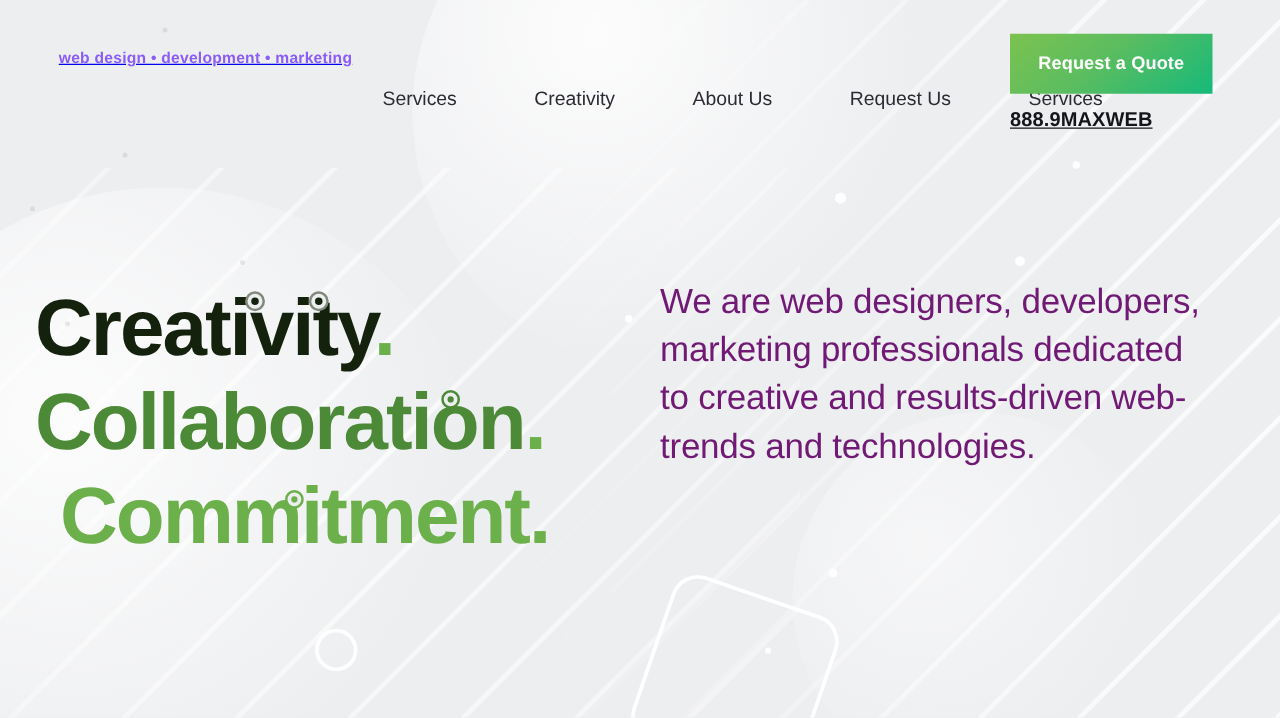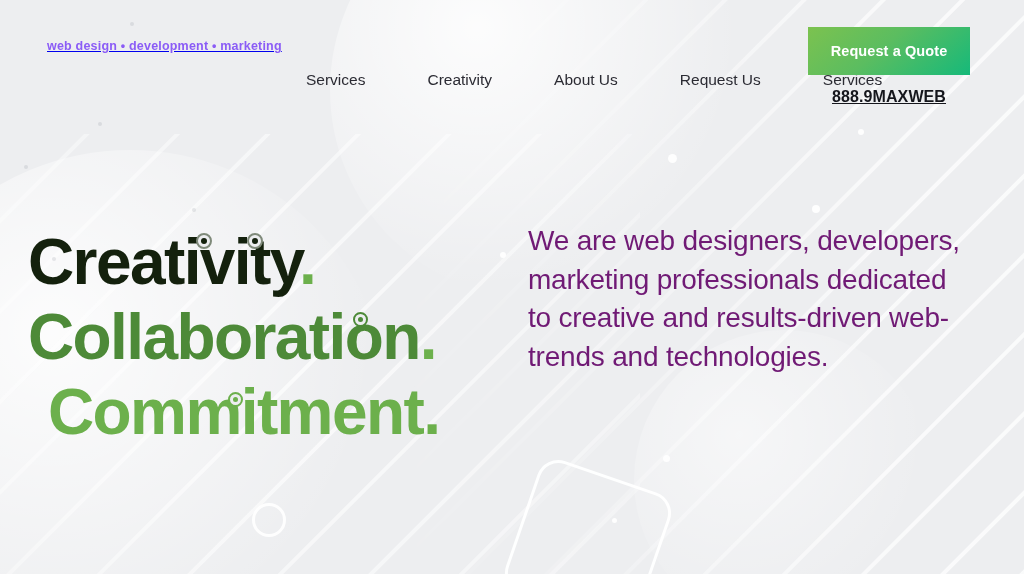--- a/index.html
+++ b/index.html
@@ -109,21 +109,21 @@
     width:162px; height:48px;
     border:none; cursor:pointer;
     background: linear-gradient(140deg, #7cc24f 0%, #5bbd60 45%, #16b97a 100%);
     color:#ffffff; font-size:14.5px; font-weight:700;
     font-family:"Liberation Sans", sans-serif;
     letter-spacing:.1px;
     display:flex; align-items:center; justify-content:center;
   }
   .phone {
     position:absolute; left:808px; top:88px; width:162px;
-    text-align:center;
+    text-align:left;
     font-size:16px; font-weight:700; color:#15161c; letter-spacing:.1px;
   }
 
   
   .hero { position:absolute; inset:0; z-index:4; }
 
   .headline { position:absolute; left:28px; top:225px; }
   .hl-line {
     font-size:64px; line-height:75px; font-weight:700; letter-spacing:-1.6px;
     white-space:nowrap; position:relative;

